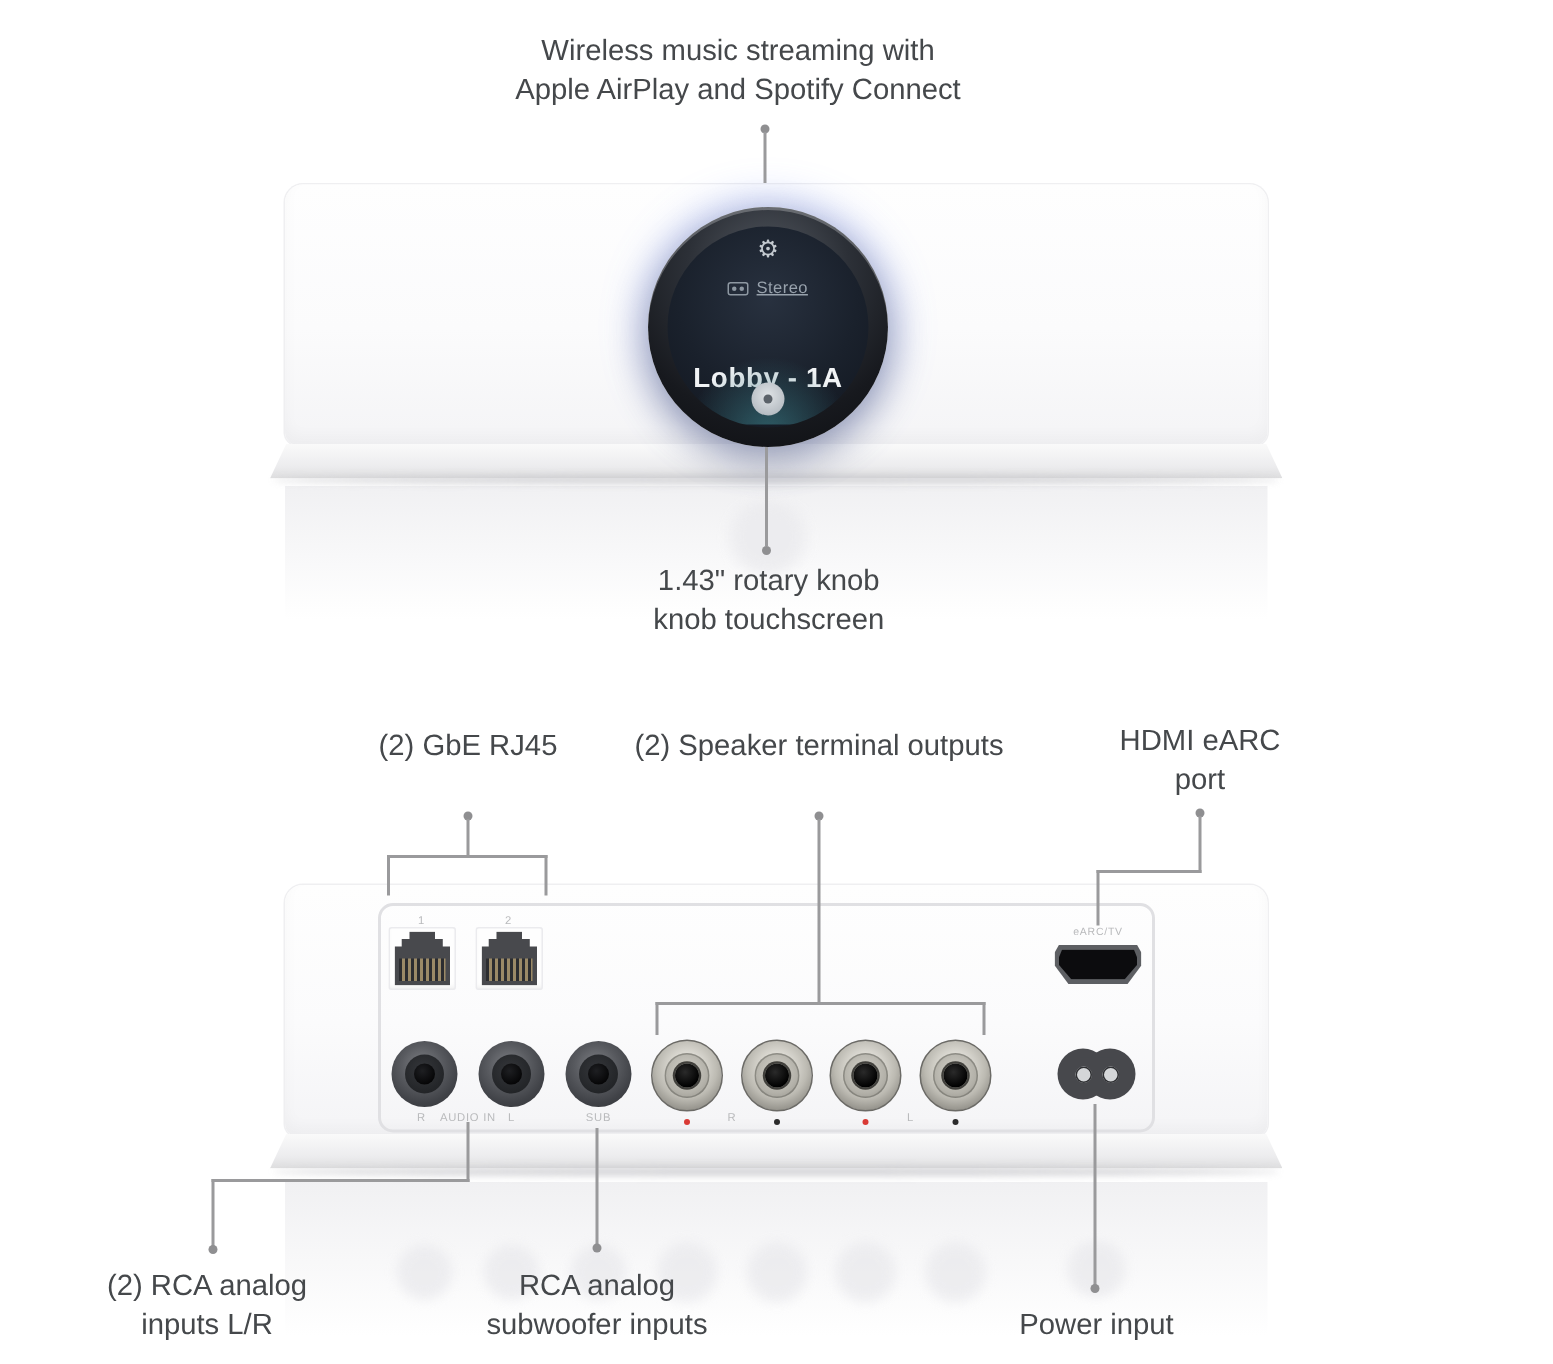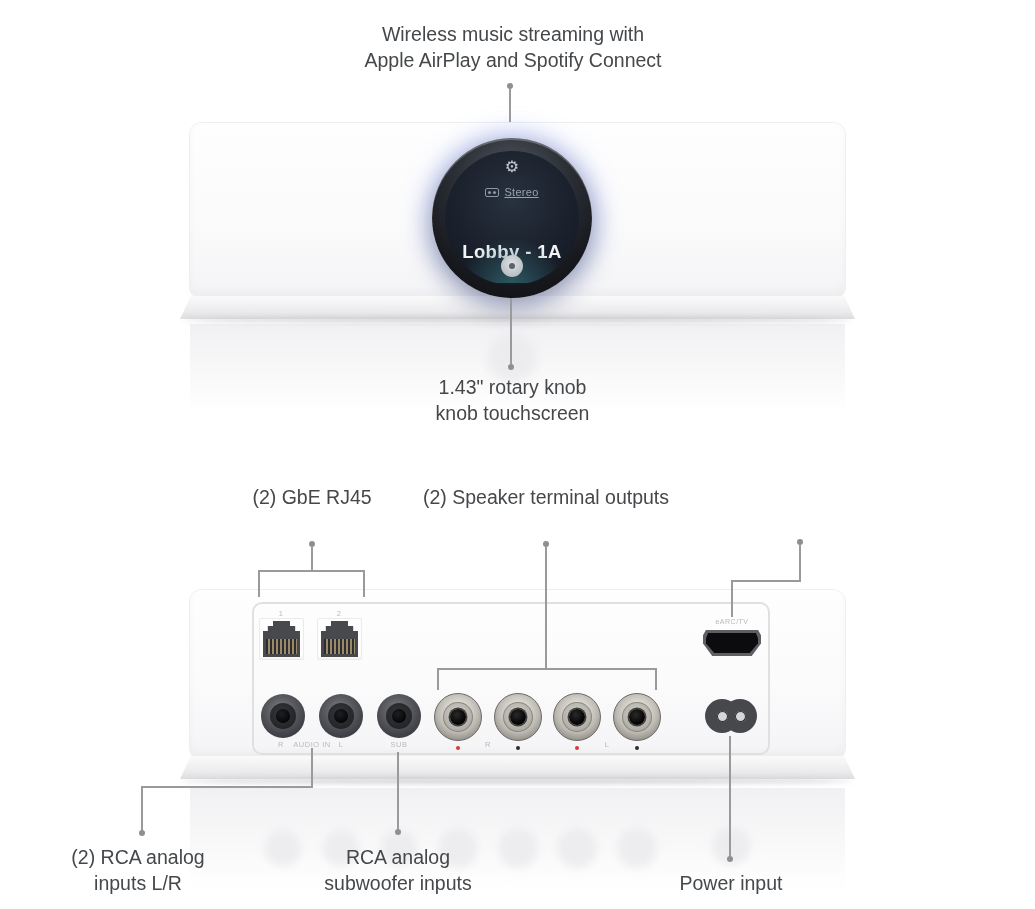--- a/index.html
+++ b/index.html
@@ -76,21 +76,21 @@
   .pwr .lobe{position:absolute;top:0;width:34px;height:34px;border-radius:50%;background:#47484c;}
   .pwr .mid{position:absolute;left:15px;top:6px;width:22px;height:22px;background:#47484c;}
   .pwr .hole{position:absolute;top:11.5px;width:11px;height:11px;border-radius:50%;
         background:radial-gradient(circle at 45% 40%,#d4d6d8 55%,#a3a5a7 100%);box-shadow:inset 0 0 0 1px #2e2f32;}
 </style>
 </head>
 <body>
 
 <div class="stage">
 
-  <div class="label" style="left:288px;top:21px;width:450px;">
+  <div class="label" style="left:267px;top:21px;width:450px;">
     <span>Wireless music streaming with</span>
     <span>Apple AirPlay and Spotify Connect</span>
   </div>
 
   <div class="refl" style="top:324px;height:105px;"></div>
   <div class="ghost" style="left:478px;top:332px;width:68px;height:52px;"></div>
 
   <div class="face" style="top:123px;height:174px;"></div>
   <div class="base" style="top:296px;"></div>
   <div class="rim" style="top:317px;"></div>
@@ -121,20 +121,24 @@
     <span>1.43" rotary knob</span>
     <span>knob touchscreen</span>
   </div>
 
   <div class="label" style="left:192px;top:484px;width:240px;">
     <span>(2) GbE RJ45</span>
   </div>
   <div class="label" style="left:391px;top:484px;width:310px;">
     <span>(2) Speaker terminal outputs</span>
   </div>
+  <div class="label" style="left:680px;top:481px;width:240px;">
+    <span>HDMI eARC</span>
+    <span>port</span>
+  </div>
 
   <div class="refl" style="top:788px;height:121px;"></div>
   <div class="ghost" style="left:261px;top:826px;width:44px;height:44px;"></div>
   <div class="ghost" style="left:319px;top:826px;width:44px;height:44px;"></div>
   <div class="ghost" style="left:377px;top:826px;width:44px;height:44px;"></div>
   <div class="ghost" style="left:434px;top:824px;width:48px;height:48px;"></div>
   <div class="ghost" style="left:494px;top:824px;width:48px;height:48px;"></div>
   <div class="ghost" style="left:553px;top:824px;width:48px;height:48px;"></div>
   <div class="ghost" style="left:613px;top:824px;width:48px;height:48px;"></div>
   <div class="ghost" style="left:705px;top:826px;width:52px;height:40px;"></div>

